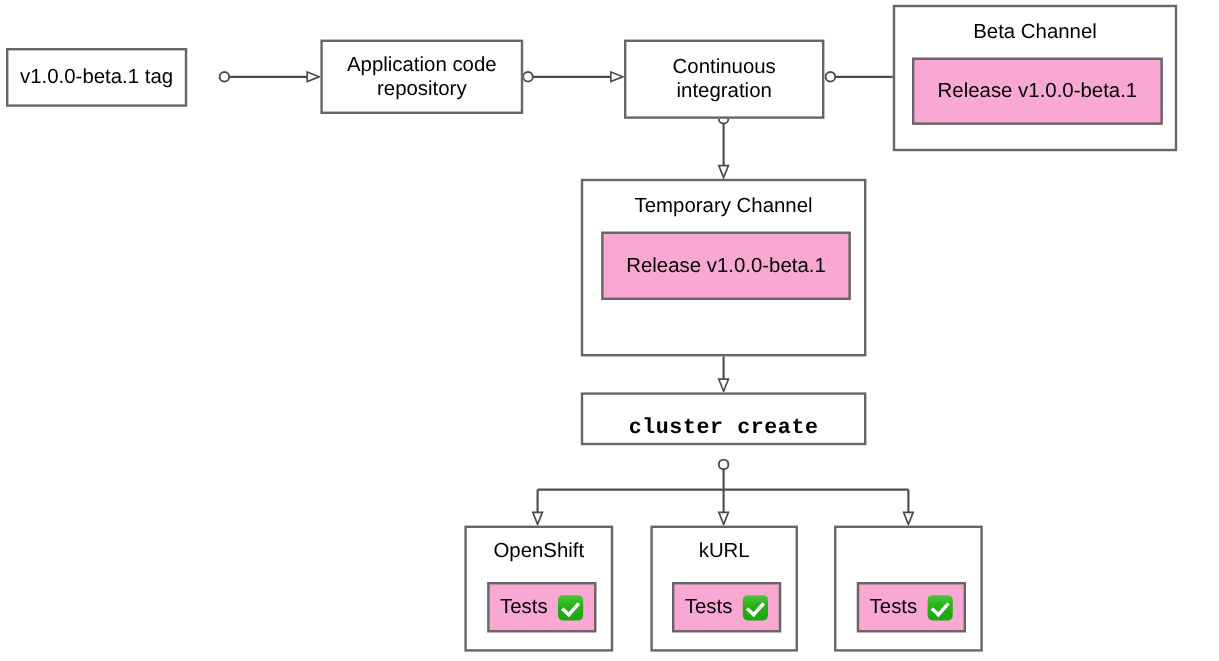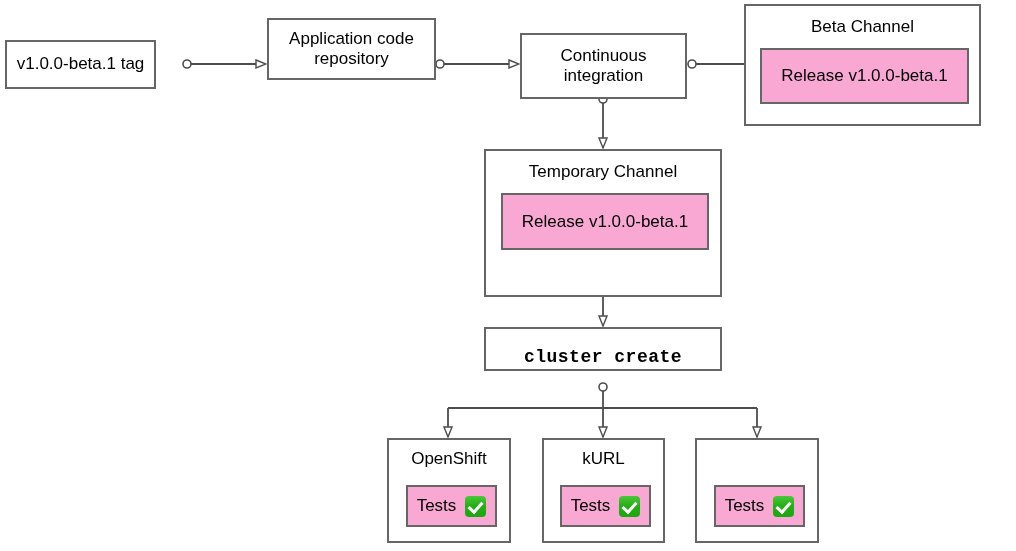--- a/index.html
+++ b/index.html
@@ -145,21 +145,21 @@
       <line x1="448" y1="408" x2="448" y2="436" stroke="#4d4d4d" stroke-width="1.8" marker-end="url(#arrowHead)"></line>
       <line x1="603" y1="408" x2="603" y2="436" stroke="#4d4d4d" stroke-width="1.8" marker-end="url(#arrowHead)"></line>
       <line x1="757" y1="408" x2="757" y2="436" stroke="#4d4d4d" stroke-width="1.8" marker-end="url(#arrowHead)"></line>
     </g>
   </svg>
 
   <div class="node" style="left:5px; top:40px; width:151px; height:49px;">
     <span>v1.0.0-beta.1 tag</span>
   </div>
 
-  <div class="node" style="left:267px; top:18px; width:169px; height:62px; padding:0 12px;">
+  <div class="node" style="left:267px; top:33px; width:169px; height:62px; padding:0 12px;">
     <span>Application code repository</span>
   </div>
 
   <div class="node" style="left:520px; top:33px; width:167px; height:66px; padding:0 28px;">
     <span>Continuous integration</span>
   </div>
 
   <div class="group" style="left:744px; top:4px; width:237px; height:122px;">
     <div class="group-title" style="top:11px;">Beta Channel</div>
     <div class="inner-box" style="left:14px; top:42px; width:209px; height:56px;">

